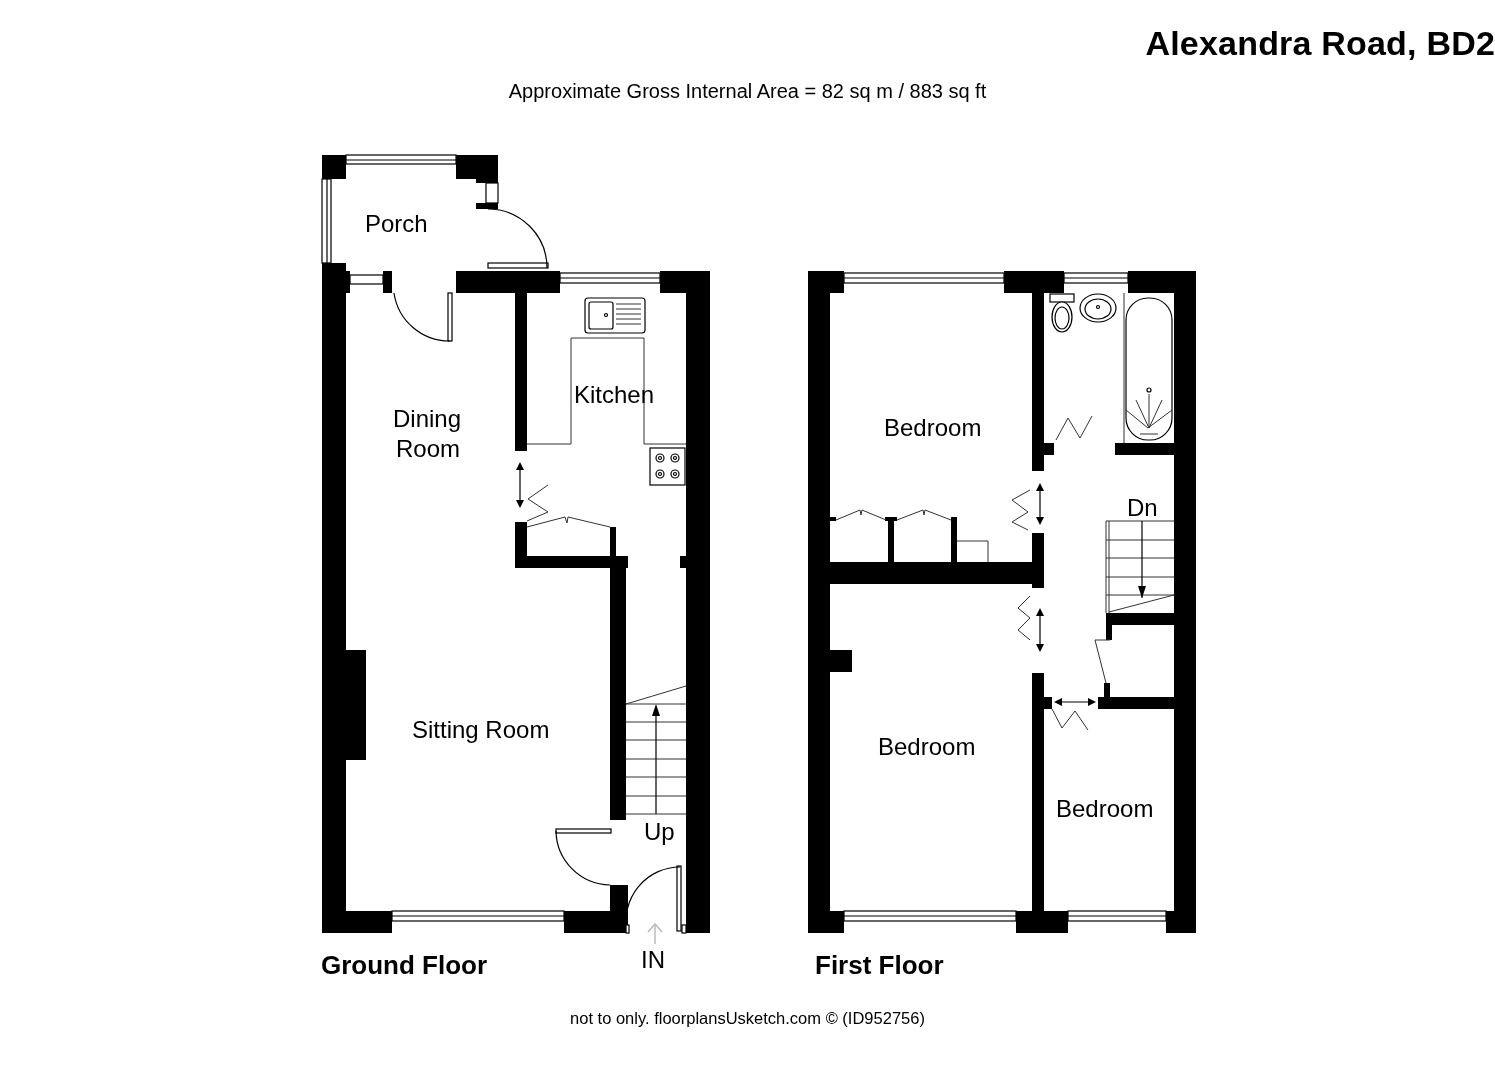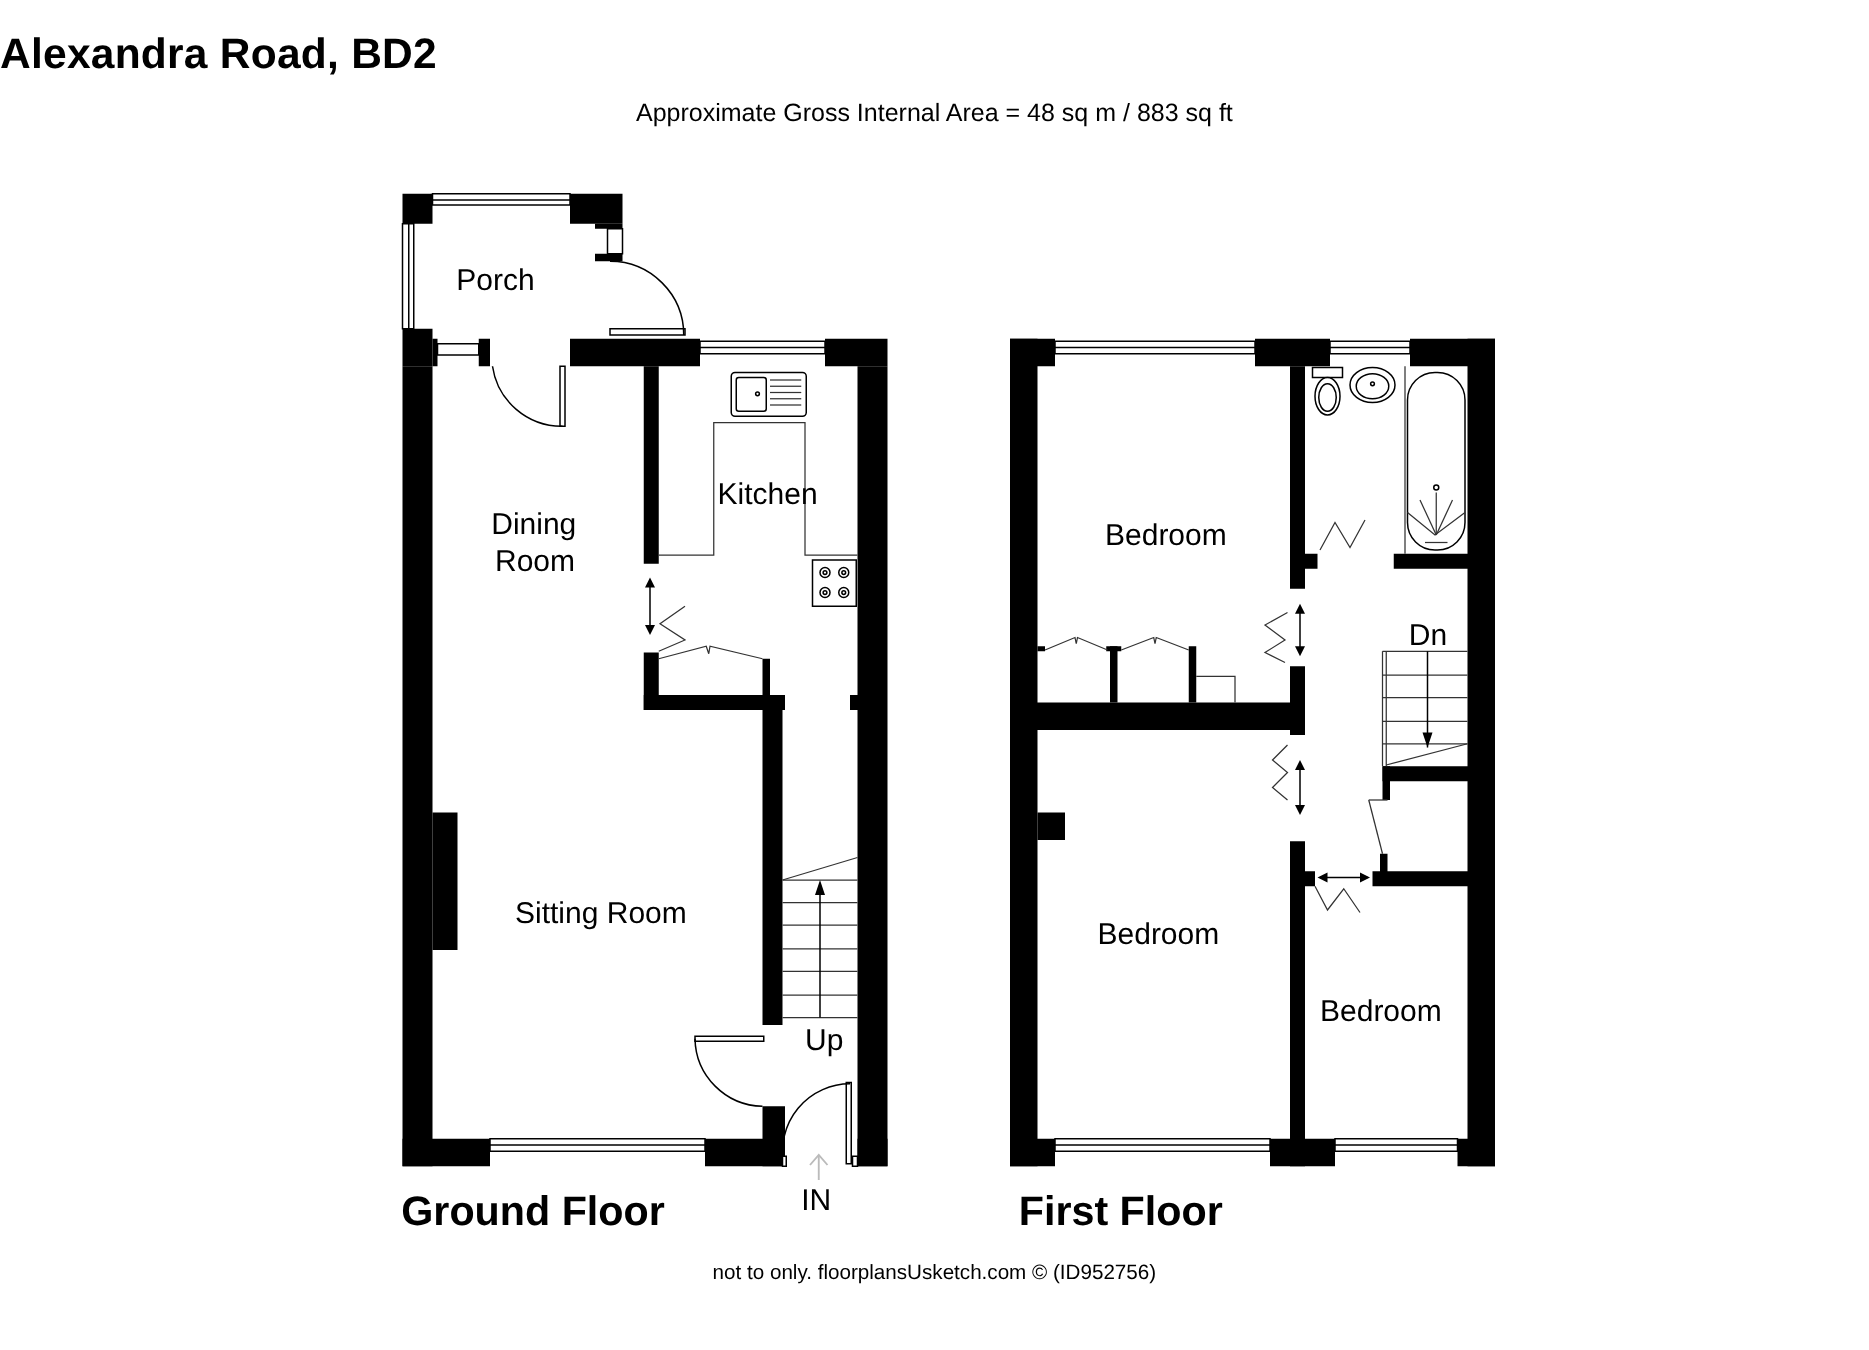--- a/index.html
+++ b/index.html
@@ -1,38 +1,38 @@
 <!DOCTYPE html>
 <html><head>
 <meta charset="utf-8">
 <style>
   html, body { margin: 0; padding: 0; background: #ffffff; }
   body { width: 1495px; height: 1080px; position: relative; overflow: hidden;
          font-family: "Liberation Sans", sans-serif; color: #000; }
-  .title { position: absolute; left: 0; width: 1495px; top: 24px; text-align: left;
+  .title { position: absolute; left: 0; width: 1495px; top: 24px; text-align: right;
            font-size: 34px; font-weight: bold; letter-spacing: 0.2px; }
   .subtitle { position: absolute; left: 0; width: 1495px; top: 80px; text-align: center;
               font-size: 20px; }
   .footer { position: absolute; left: 0; width: 1495px; top: 1008px; text-align: center;
             font-size: 16.5px; line-height: 21px; }
-  .floor-label { position: absolute; top: 950px; font-size: 33px; font-weight: bold; }
+  .floor-label { position: absolute; top: 950px; font-size: 26px; font-weight: bold; }
   svg { position: absolute; left: 0; top: 0; }
   .wall { fill: #000; }
   .win { fill: #fff; stroke: #000; stroke-width: 1.2; }
   .fix { fill: #fff; stroke: #000; stroke-width: 1.2; }
   .line { fill: none; stroke: #000; stroke-width: 1.2; }
   .thin { fill: none; stroke: #333; stroke-width: 1; }
   .room-label { font-family: "Liberation Sans", sans-serif; font-size: 24px; fill: #000; }
   .in-arrow { fill: none; stroke: #bbb; stroke-width: 1.5; }
 </style>
 </head>
 <body>
 
 <div class="title">Alexandra Road, BD2</div>
-<div class="subtitle">Approximate Gross Internal Area = 48 sq m / 883 sq ft</div>
+<div class="subtitle">Approximate Gross Internal Area = 82 sq m / 883 sq ft</div>
 
 <svg width="1495" height="1080" viewBox="0 0 1495 1080">
 
   <g>
 
     <g>
       <rect class="wall" x="322" y="155" width="24" height="24"></rect>
       <rect class="wall" x="456" y="155" width="42" height="24"></rect>
       <rect class="wall" x="476" y="179" width="22" height="4"></rect>
       <rect class="wall" x="476" y="203" width="22" height="6"></rect>

